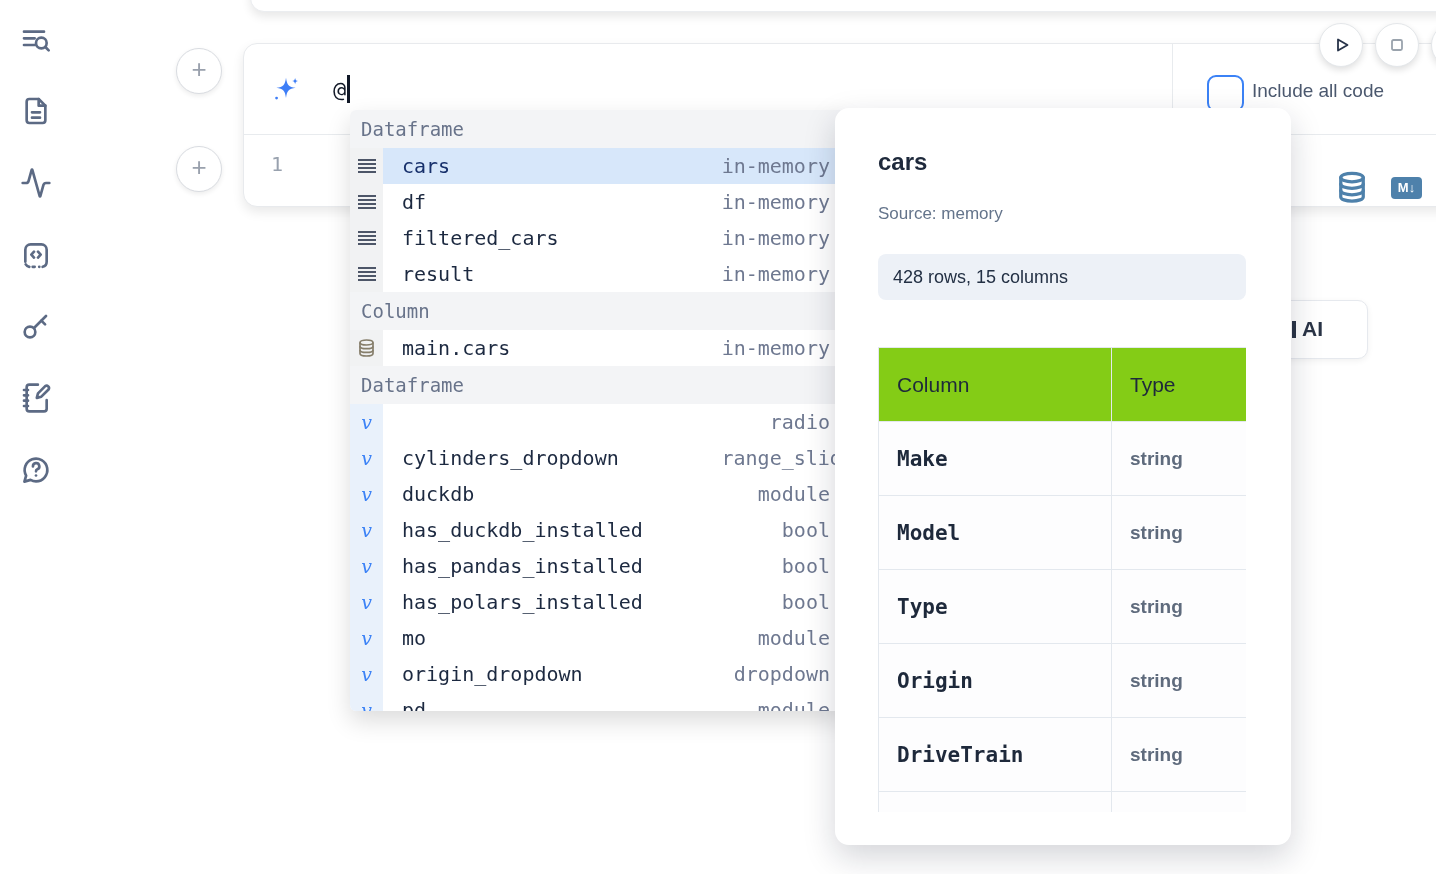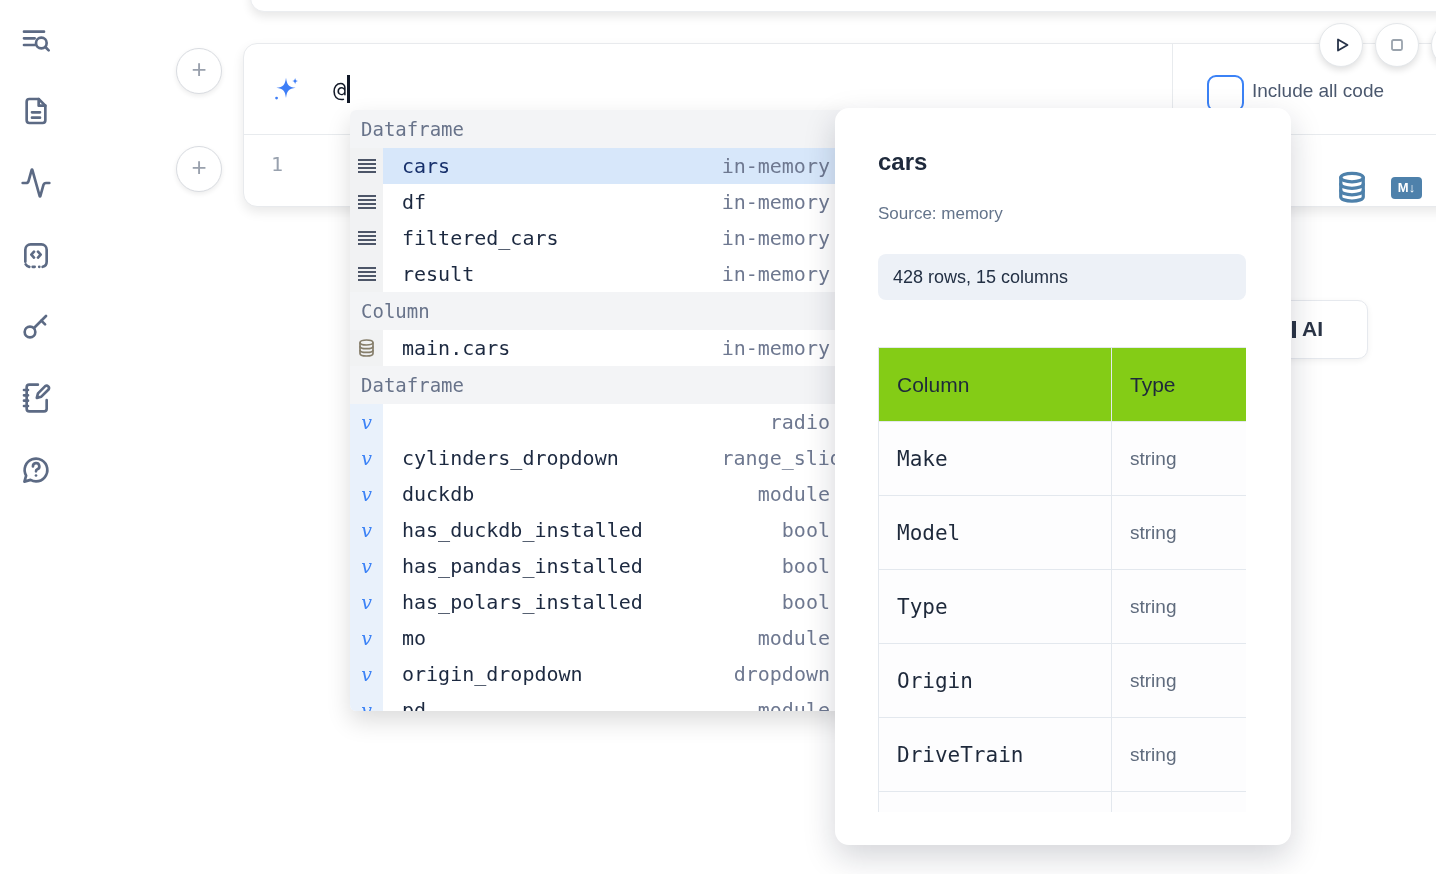--- a/index.html
+++ b/index.html
@@ -95,21 +95,21 @@
   }
   .popup-title{position:absolute;left:43px;top:40px;font-size:24px;font-weight:bold;color:#1e293b;}
   .popup-source{position:absolute;left:43px;top:96px;font-size:17px;color:#64748b;}
   .popup-pill{
     position:absolute;left:43px;top:146px;width:368px;height:46px;background:#edf1f7;border-radius:8px;
     font-size:18px;color:#233044;line-height:46px;padding-left:15px;box-sizing:border-box;
   }
   .popup-table{position:absolute;left:43px;top:239px;width:368px;height:573px;overflow:hidden;}
   .ptab{width:368px;border-collapse:collapse;table-layout:fixed;}
   .ptab col.c1{width:233px;}  .ptab col.c2{width:135px;}
-  .ptab th,.ptab td{border:1px solid #e3e8ee;text-align:left;box-sizing:border-box;}
+  .ptab th,.ptab td{border:1px solid #e3e8ee;text-align:left;box-sizing:border-box;font-weight:bold;}
   .ptab th{height:74px;background:#84cc16;font-weight:normal;font-size:21px;color:#1e293b;padding-left:18px;}
   .ptab td{height:74px;background:#fdfdfe;padding-left:18px;}
   .ptab td.cname{font-family:"DejaVu Sans Mono",monospace;font-size:21px;color:#1e293b;}
   .ptab td.ctype{font-size:19px;color:#5f6b7d;}
   .ptab tr.partial td{height:20px;border-bottom:none;}
 </style>
 </head>
 <body>
 
 <div class="prev-cell"></div>

